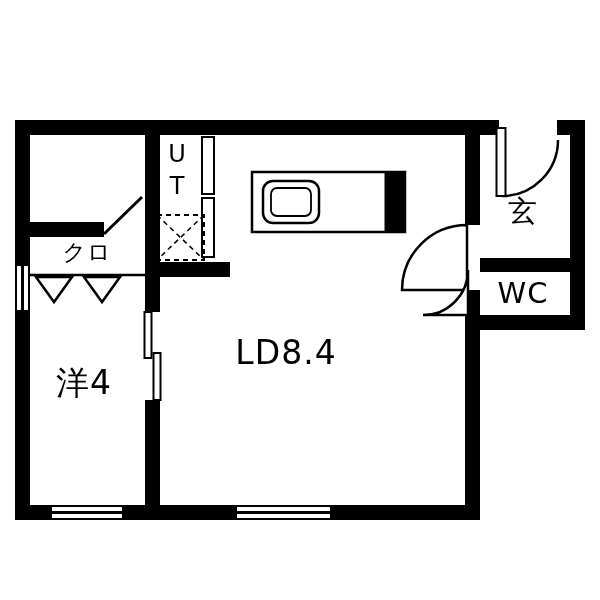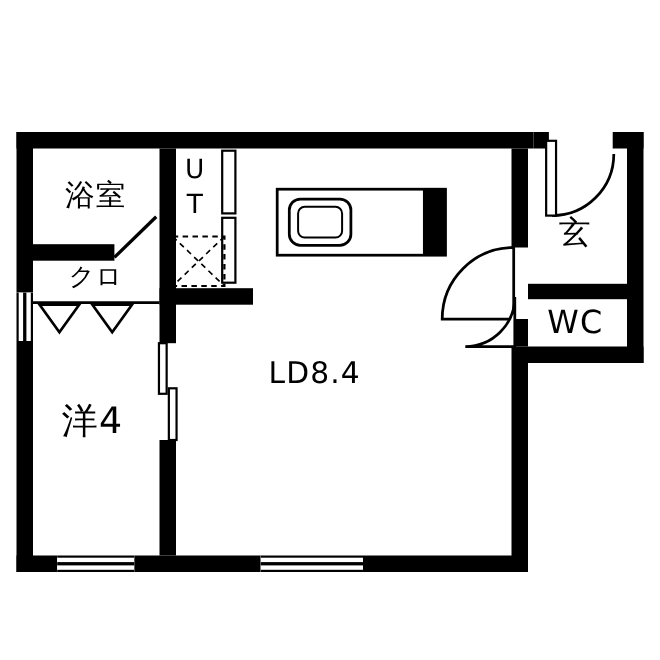--- a/index.html
+++ b/index.html
@@ -86,21 +86,20 @@
       <polygon points="36,277 72,277 54,302" fill="#fff" stroke="#000" stroke-width="2.5"></polygon>
       <polygon points="84,277 120,277 102,302" fill="#fff" stroke="#000" stroke-width="2.5"></polygon>
     </g>
 
     <g>
       <rect x="144.5" y="312" width="7" height="46" fill="#fff" stroke="#000" stroke-width="2"></rect>
       <rect x="153.5" y="353" width="7" height="47" fill="#fff" stroke="#000" stroke-width="2"></rect>
     </g>
   </svg>
 
-  <div class="label" style="left:87px;top:177px;font-size:27px">浴室</div>
   <div class="label vert" style="left:177px;top:172px;font-size:24px">UT</div>
   <div class="label" style="left:523px;top:212px;font-size:29px">玄</div>
   <div class="label" style="left:87px;top:252px;font-size:23px">クロ</div>
   <div class="label" style="left:523px;top:293px;font-size:29px">WC</div>
   <div class="label" style="left:84px;top:383px;font-size:33px">洋4</div>
-  <div class="label" style="left:286px;top:340px;font-size:27px">LD8.4</div>
+  <div class="label" style="left:286px;top:352px;font-size:33px">LD8.4</div>
 
 </div>
 
 </body></html>

